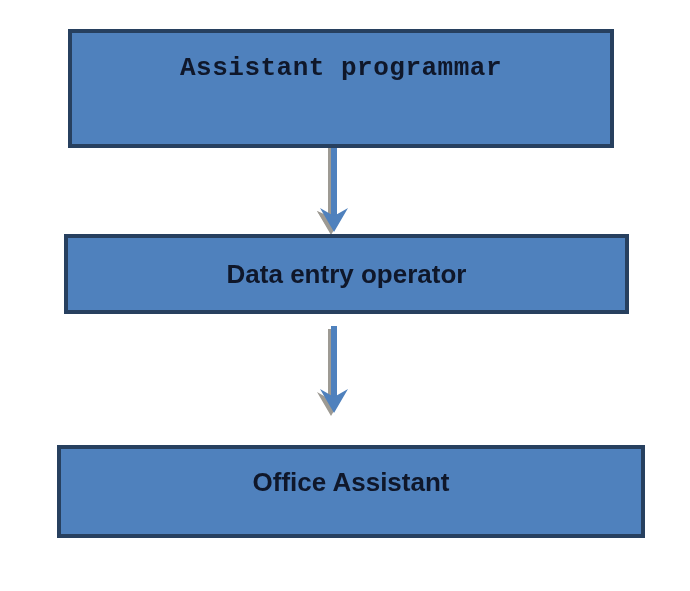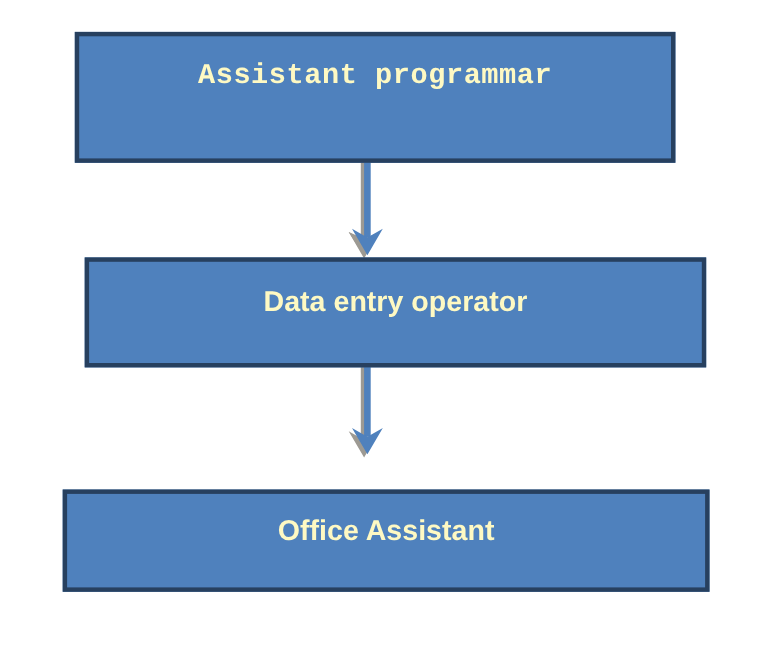--- a/index.html
+++ b/index.html
@@ -20,44 +20,44 @@
     box-sizing: border-box;
     background: #4f81bd;
     border: 4px solid #27405f;
     z-index: 2;
   }
   .node-label {
     position: absolute;
     left: 0;
     right: 0;
     text-align: center;
-    color: #fef9c3;
+    color: #0f172a;
     line-height: 1.0;
     white-space: nowrap;
   }
   
   .box-1 {
     left: 68px;
     top: 29px;
     width: 546px;
     height: 119px;
   }
   .box-1 .node-label {
     top: 22px;
     font-family: "Liberation Mono", "DejaVu Sans Mono", monospace;
     font-weight: bold;
     font-size: 26px;
     letter-spacing: 0.5px;
   }
   
   .box-2 {
-    left: 77px;
+    left: 64px;
     top: 234px;
     width: 565px;
-    height: 100px;
+    height: 80px;
   }
   .box-2 .node-label {
     top: 23px;
     font-family: "Liberation Sans", sans-serif;
     font-weight: bold;
     font-size: 26px;
   }
   
   .box-3 {
     left: 57px;

